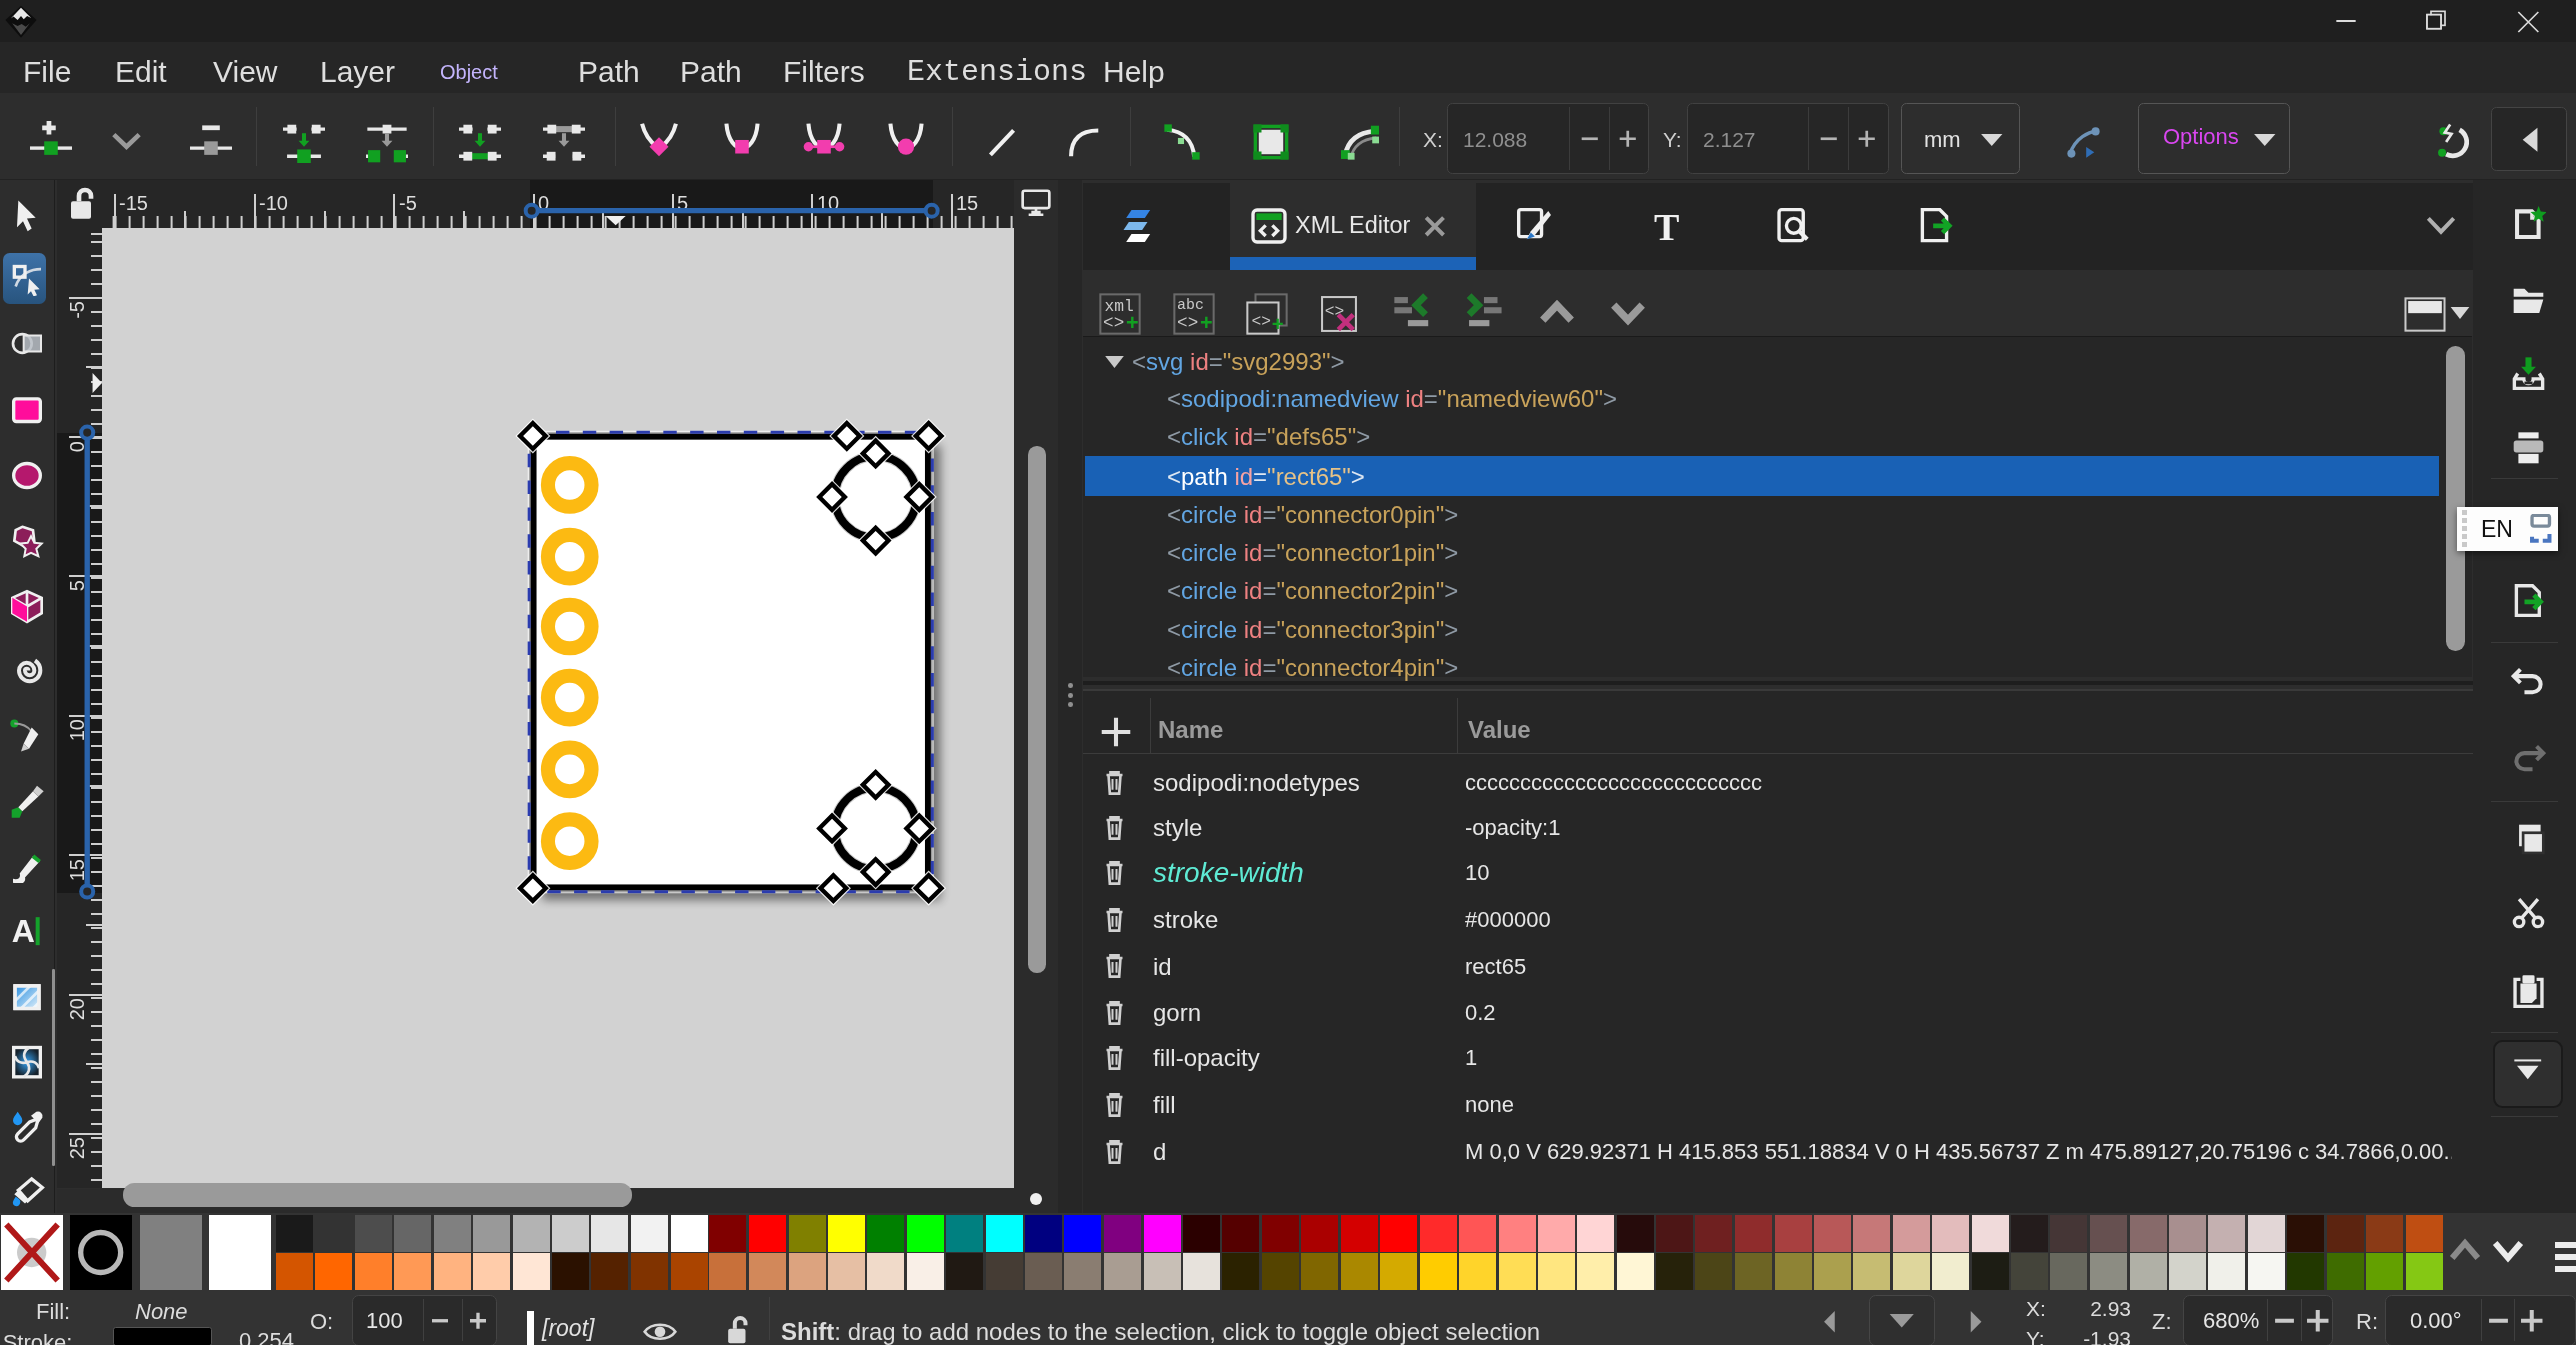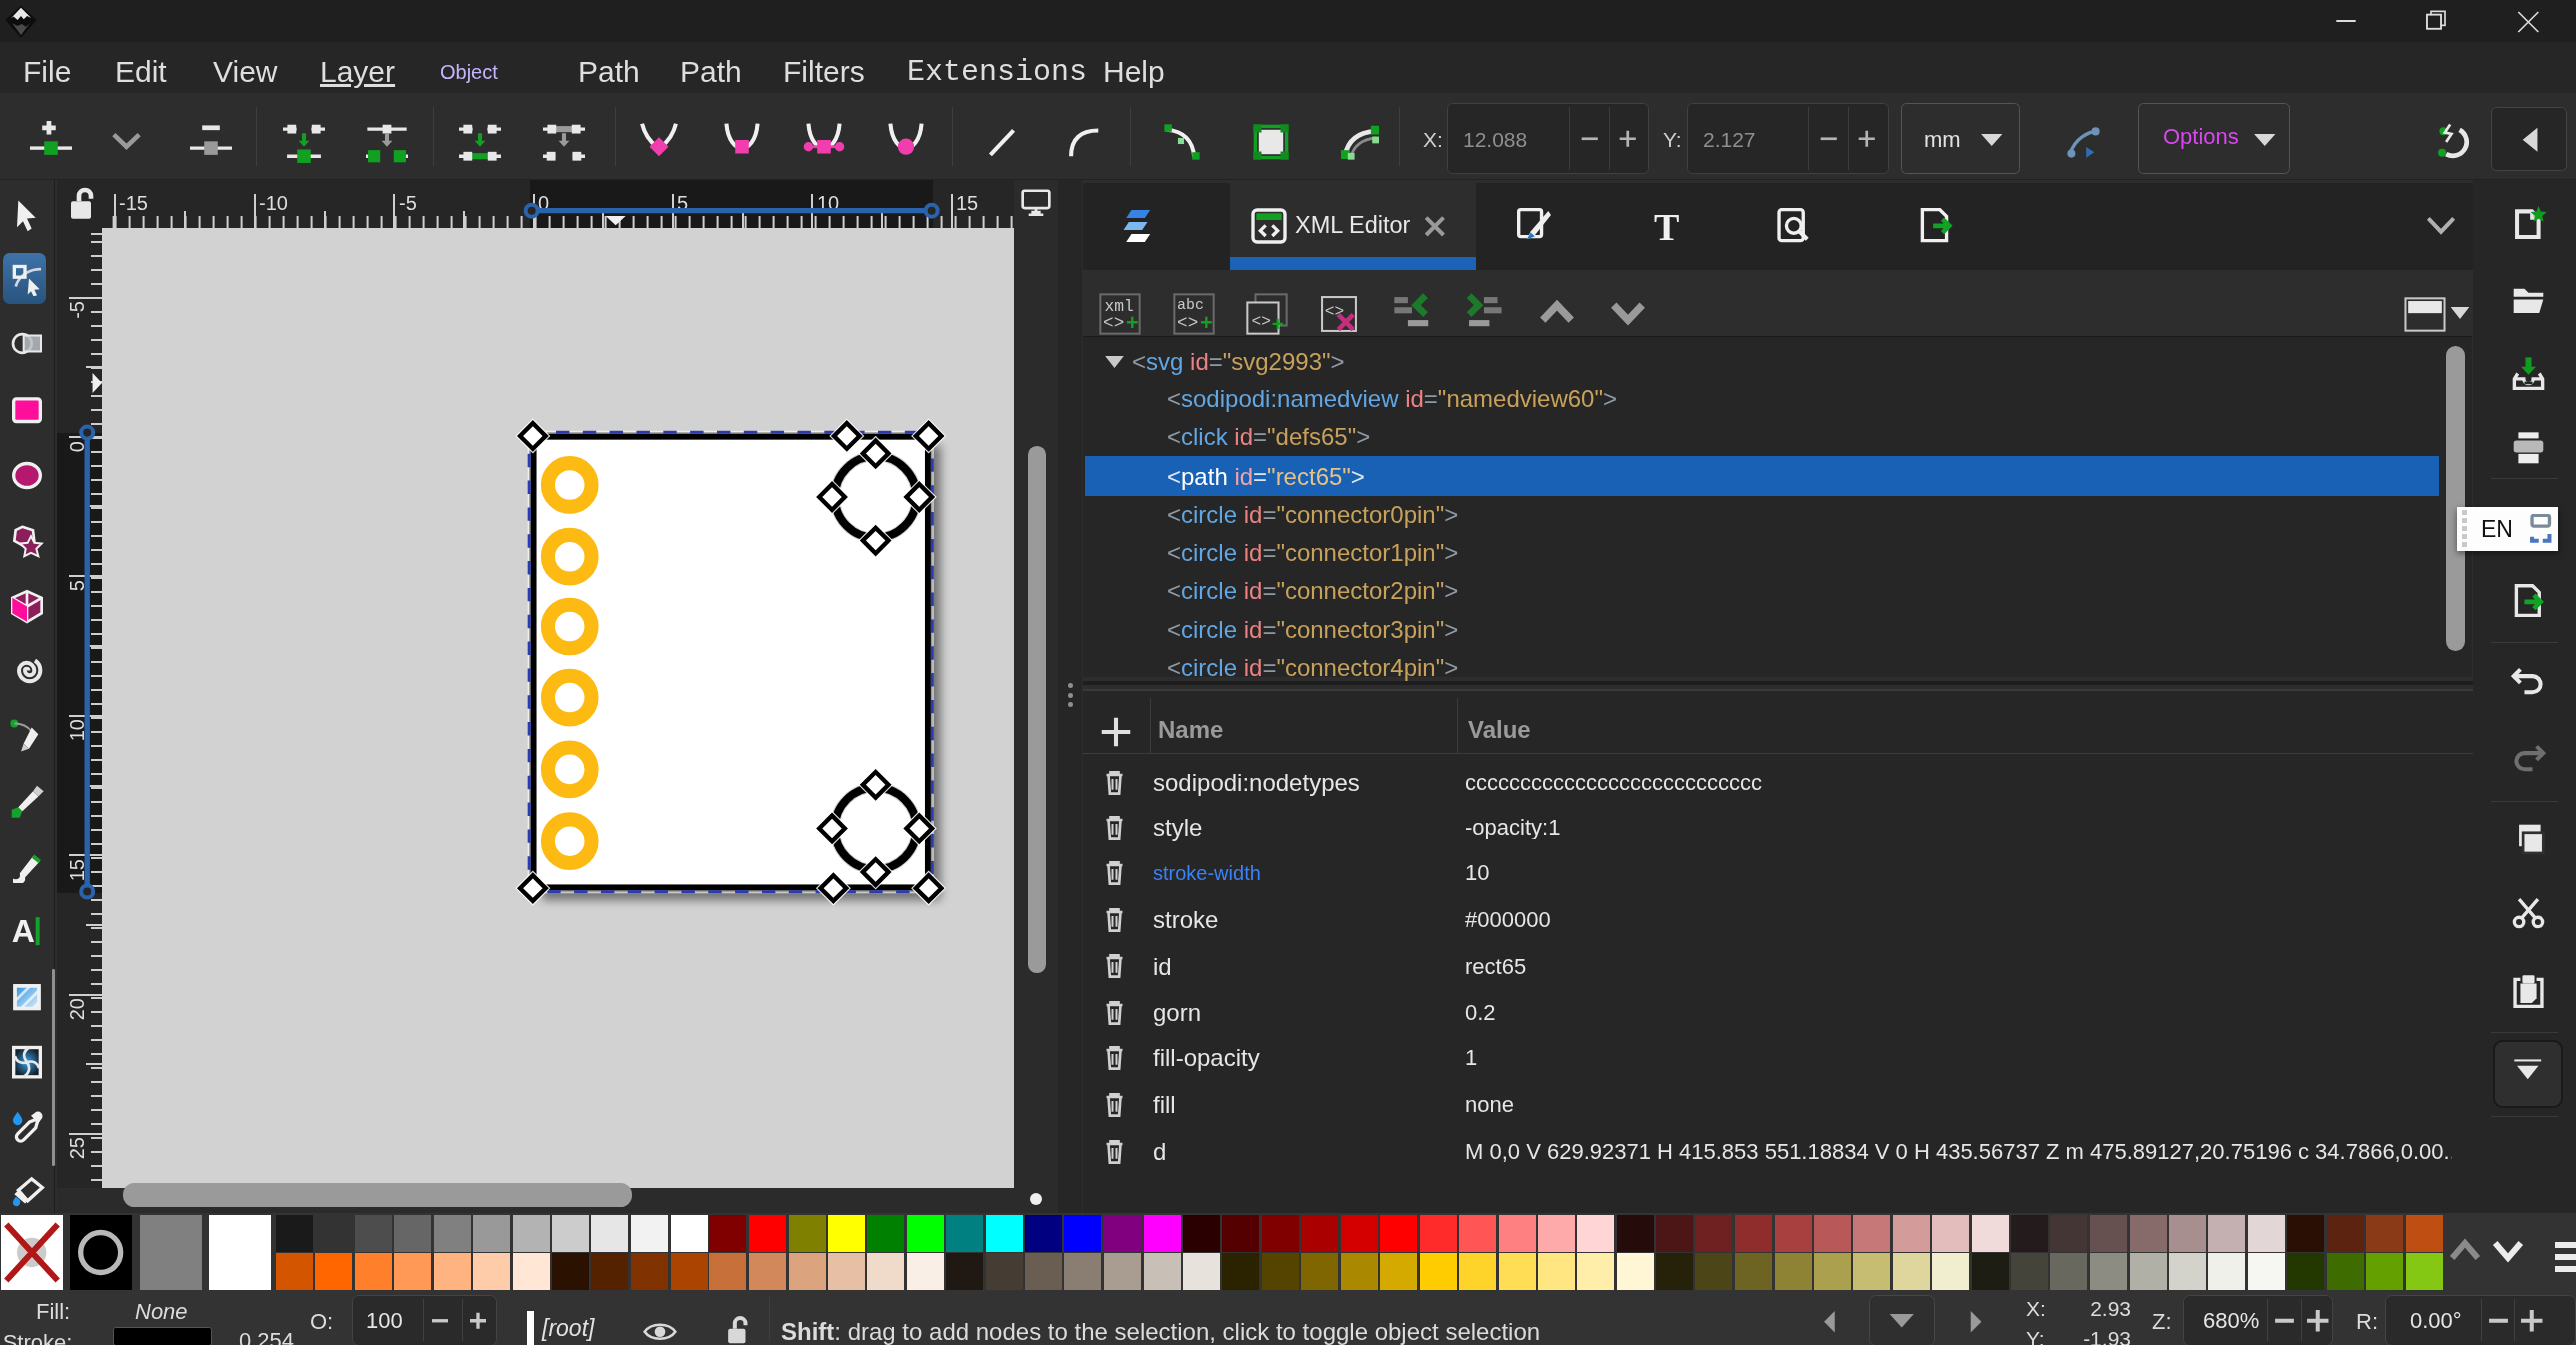--- a/index.html
+++ b/index.html
@@ -12,21 +12,21 @@
 <rect x="156" y="22" width="21" height="21" fill="none" stroke="#dcdcdc" stroke-width="2.5"></rect>
 <rect x="162" y="17" width="21" height="21" fill="none" stroke="#dcdcdc" stroke-width="2.5"></rect>
 <rect x="157" y="23" width="19" height="19" fill="#1f1f1f"></rect>
 <rect x="156" y="22" width="21" height="21" fill="none" stroke="#dcdcdc" stroke-width="2.5"></rect>
 <path d="M293 18 L323 48 M323 18 L293 48" stroke="#dcdcdc" stroke-width="2.5"></path>
 </svg>
 <div style="position:absolute;left:0px;top:42px;width:2576px;height:51px;background:#262626;"></div>
 <div style="position:absolute;left:23px;top:72px;transform:translateY(-50%);font-size:30px;color:#dedede;white-space:pre;line-height:1;">File</div>
 <div style="position:absolute;left:115px;top:72px;transform:translateY(-50%);font-size:30px;color:#dedede;white-space:pre;line-height:1;">Edit</div>
 <div style="position:absolute;left:213px;top:72px;transform:translateY(-50%);font-size:30px;color:#dedede;white-space:pre;line-height:1;">View</div>
-<div style="position:absolute;left:320px;top:72px;transform:translateY(-50%);font-size:30px;color:#dedede;white-space:pre;line-height:1;text-decoration:underline;">Layer</div>
+<div style="position:absolute;left:320px;top:72px;transform:translateY(-50%);font-size:30px;color:#dedede;white-space:pre;line-height:1;">Layer</div>
 <div style="position:absolute;left:440px;top:72px;transform:translateY(-50%);font-size:20px;color:#c4b5fd;white-space:pre;line-height:1;">Object</div>
 <div style="position:absolute;left:578px;top:72px;transform:translateY(-50%);font-size:30px;color:#dedede;white-space:pre;line-height:1;">Path</div>
 <div style="position:absolute;left:680px;top:72px;transform:translateY(-50%);font-size:30px;color:#dedede;white-space:pre;line-height:1;">Path</div>
 <div style="position:absolute;left:783px;top:72px;transform:translateY(-50%);font-size:30px;color:#dedede;white-space:pre;line-height:1;">Filters</div>
 <div style="position:absolute;left:907px;top:72px;transform:translateY(-50%);font-size:30px;color:#dedede;white-space:pre;line-height:1;font-family:Liberation Mono, monospace;">Extensions</div>
 <div style="position:absolute;left:1103px;top:72px;transform:translateY(-50%);font-size:30px;color:#dedede;white-space:pre;line-height:1;">Help</div>
 <div style="position:absolute;left:0px;top:93px;width:2576px;height:87px;background:#2d2d2d;border-bottom:0.7px solid #222;"></div>
 <div style="position:absolute;left:256px;top:107px;width:1.3px;height:59px;background:#3e3e3e;"></div>
 <div style="position:absolute;left:433px;top:107px;width:1.3px;height:59px;background:#3e3e3e;"></div>
 <div style="position:absolute;left:615px;top:107px;width:1.3px;height:59px;background:#3e3e3e;"></div>
@@ -545,21 +545,21 @@
 <svg style="position:absolute;left:1101px;top:812px;" width="27" height="32" viewBox="0 0 40 48">
       <path d="M8 12 h24 M14 12 V8 h12 v4 M11 12 l2 28 h14 l2 -28" stroke="#d0d0d0" stroke-width="4" fill="none"></path>
       <path d="M17 18 v16 M23 18 v16" stroke="#d0d0d0" stroke-width="3"></path>
     </svg>
 <div style="position:absolute;left:1153px;top:828px;transform:translateY(-50%);font-size:24px;color:#e6e6e6;white-space:pre;line-height:1;">style</div>
 <div style="position:absolute;left:1465px;top:828px;transform:translateY(-50%);font-size:22px;color:#e6e6e6;white-space:pre;line-height:1;width:987px;overflow:hidden;">-opacity:1</div>
 <svg style="position:absolute;left:1101px;top:857px;" width="27" height="32" viewBox="0 0 40 48">
       <path d="M8 12 h24 M14 12 V8 h12 v4 M11 12 l2 28 h14 l2 -28" stroke="#d0d0d0" stroke-width="4" fill="none"></path>
       <path d="M17 18 v16 M23 18 v16" stroke="#d0d0d0" stroke-width="3"></path>
     </svg>
-<div style="position:absolute;left:1153px;top:873px;transform:translateY(-50%);font-size:20px;color:#3b82f6;white-space:pre;line-height:1;">stroke-width</div>
+<div style="position:absolute;left:1153px;top:873px;transform:translateY(-50%);font-size:28px;color:#5eead4;white-space:pre;line-height:1;font-style:italic;">stroke-width</div>
 <div style="position:absolute;left:1465px;top:873px;transform:translateY(-50%);font-size:22px;color:#e6e6e6;white-space:pre;line-height:1;width:987px;overflow:hidden;">10</div>
 <svg style="position:absolute;left:1101px;top:904px;" width="27" height="32" viewBox="0 0 40 48">
       <path d="M8 12 h24 M14 12 V8 h12 v4 M11 12 l2 28 h14 l2 -28" stroke="#d0d0d0" stroke-width="4" fill="none"></path>
       <path d="M17 18 v16 M23 18 v16" stroke="#d0d0d0" stroke-width="3"></path>
     </svg>
 <div style="position:absolute;left:1153px;top:920px;transform:translateY(-50%);font-size:24px;color:#e6e6e6;white-space:pre;line-height:1;">stroke</div>
 <div style="position:absolute;left:1465px;top:920px;transform:translateY(-50%);font-size:22px;color:#e6e6e6;white-space:pre;line-height:1;width:987px;overflow:hidden;">#000000</div>
 <svg style="position:absolute;left:1101px;top:950px;" width="27" height="32" viewBox="0 0 40 48">
       <path d="M8 12 h24 M14 12 V8 h12 v4 M11 12 l2 28 h14 l2 -28" stroke="#d0d0d0" stroke-width="4" fill="none"></path>
       <path d="M17 18 v16 M23 18 v16" stroke="#d0d0d0" stroke-width="3"></path>

